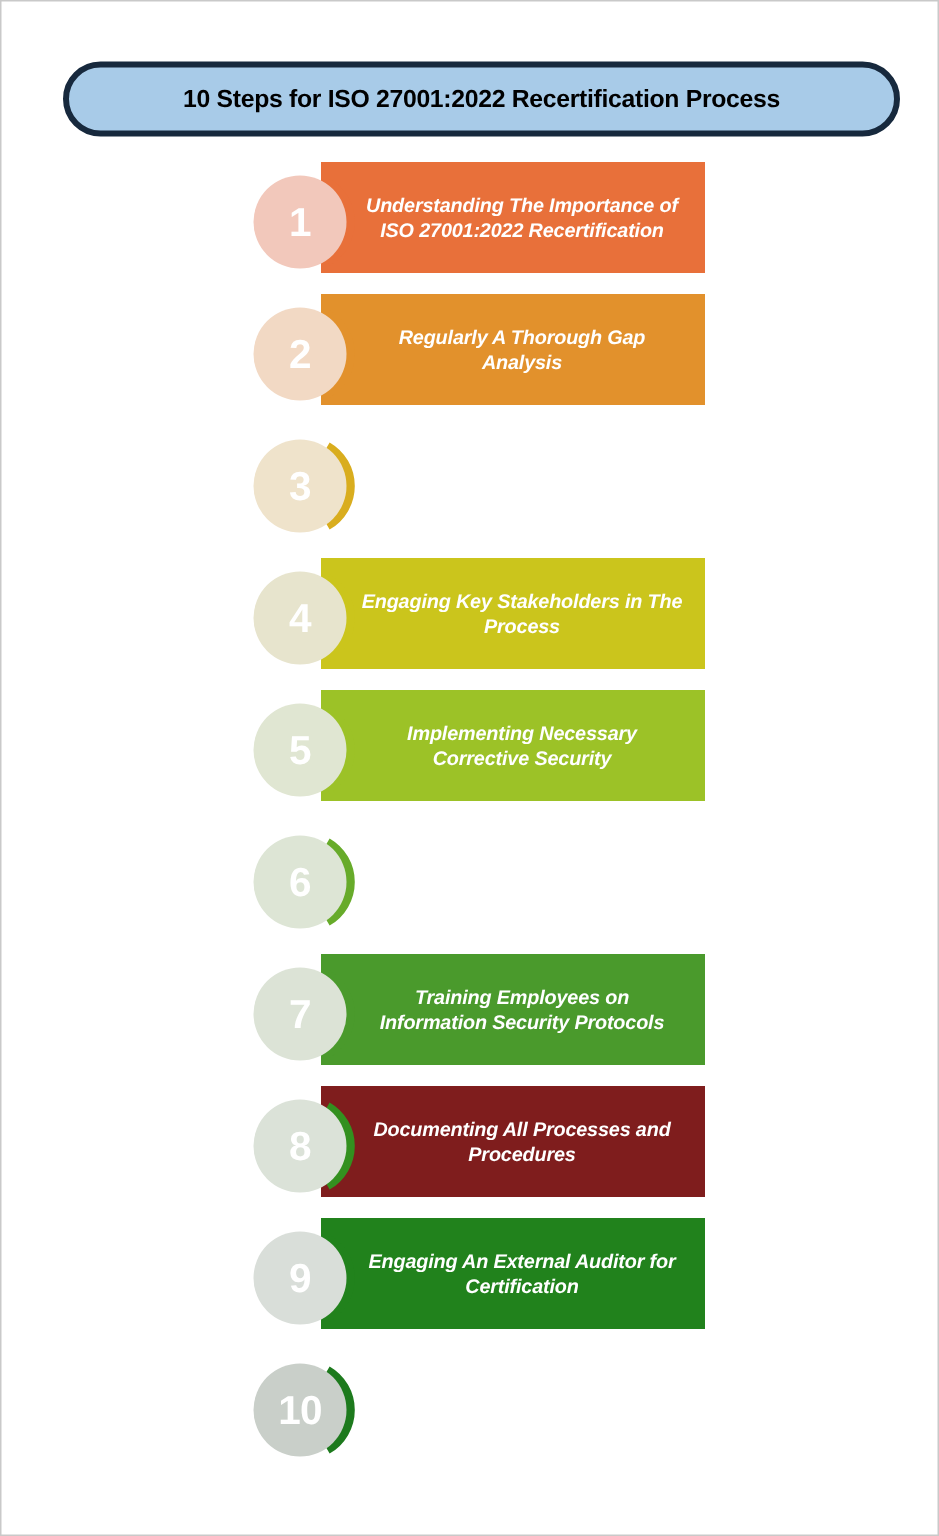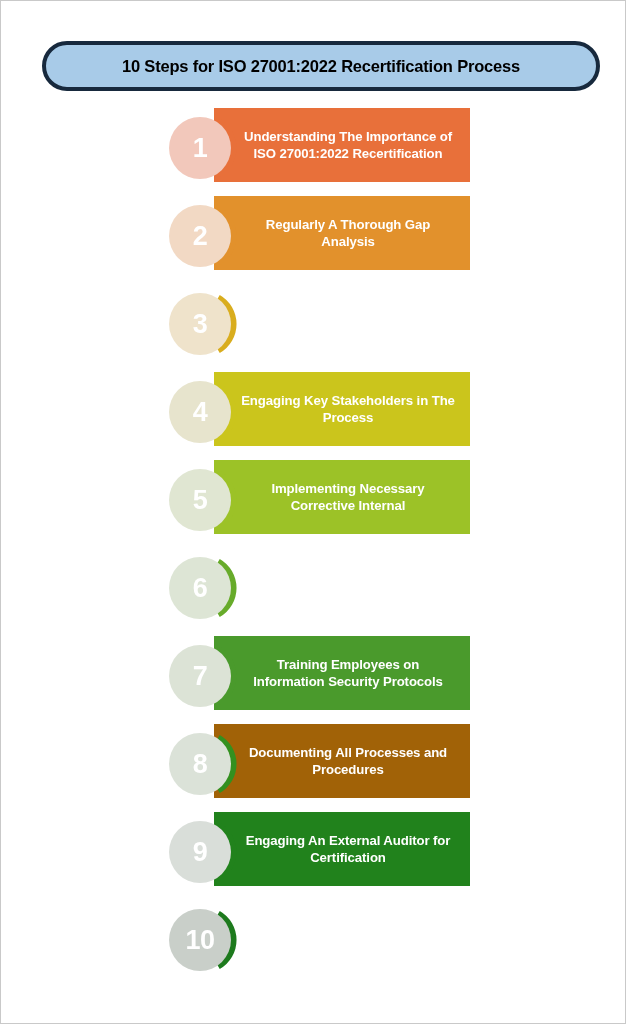--- a/index.html
+++ b/index.html
@@ -106,20 +106,21 @@
       100% 0%,
       100% 100%,
       0% 100%,
       0% 82%,
       11px 50%,
       0% 18%
     );
     display: flex;
     align-items: center;
     justify-content: center;
+    font-style: italic;
   }
   .step-label {
     color: #ffffff;
     font-size: 13.2px;
     font-weight: bold;
     line-height: 1.32;
     text-align: center;
     padding: 0 14px 0 26px;
     letter-spacing: -0.1px;
   }
@@ -178,21 +179,21 @@
           <svg width="64" height="64" viewBox="0 0 64 64">
             <path d="M 14 6 A 30 30 0 0 1 14 58" fill="none" stroke="#cbc51c" stroke-width="7" stroke-linecap="butt"></path>
           </svg>
         </div>
         <div class="step-circle" style="background: rgb(231, 228, 205);">
           <div class="step-num">4</div>
         </div>
       </div>
       <div class="step-row">
         <div class="step-banner" style="background: rgb(156, 194, 39);">
-          <div class="step-label">Implementing Necessary Corrective Internal</div>
+          <div class="step-label">Implementing Necessary Corrective Security</div>
         </div>
         <div class="step-arc">
           <svg width="64" height="64" viewBox="0 0 64 64">
             <path d="M 14 6 A 30 30 0 0 1 14 58" fill="none" stroke="#9cc227" stroke-width="7" stroke-linecap="butt"></path>
           </svg>
         </div>
         <div class="step-circle" style="background: rgb(224, 230, 210);">
           <div class="step-num">5</div>
         </div>
       </div>
@@ -213,21 +214,21 @@
         <div class="step-arc">
           <svg width="64" height="64" viewBox="0 0 64 64">
             <path d="M 14 6 A 30 30 0 0 1 14 58" fill="none" stroke="#4a9a2c" stroke-width="7" stroke-linecap="butt"></path>
           </svg>
         </div>
         <div class="step-circle" style="background: rgb(220, 227, 214);">
           <div class="step-num">7</div>
         </div>
       </div>
       <div class="step-row">
-        <div class="step-banner" style="background: #a16207;">
+        <div class="step-banner" style="background: #7f1d1d;">
           <div class="step-label">Documenting All Processes and Procedures</div>
         </div>
         <div class="step-arc">
           <svg width="64" height="64" viewBox="0 0 64 64">
             <path d="M 14 6 A 30 30 0 0 1 14 58" fill="none" stroke="#33901f" stroke-width="7" stroke-linecap="butt"></path>
           </svg>
         </div>
         <div class="step-circle" style="background: rgb(219, 226, 216);">
           <div class="step-num">8</div>
         </div>

